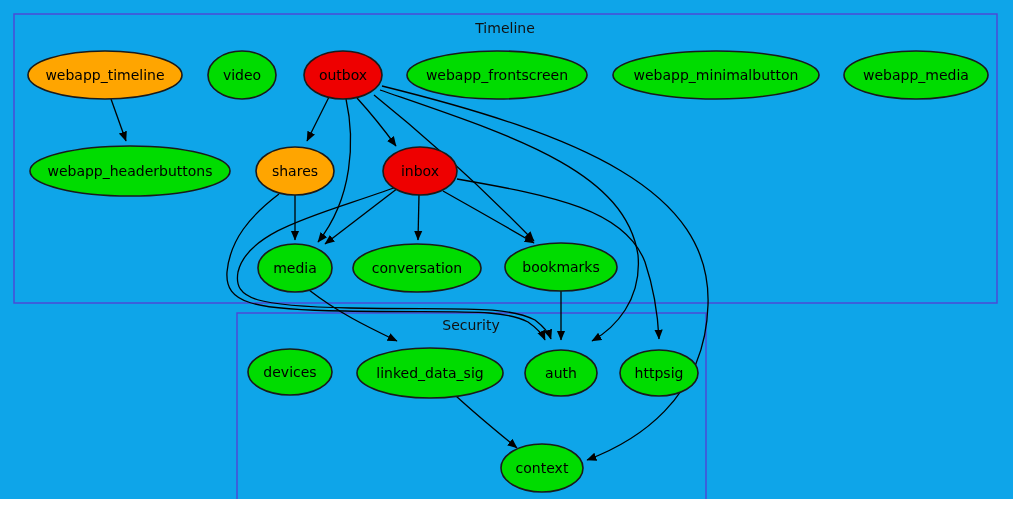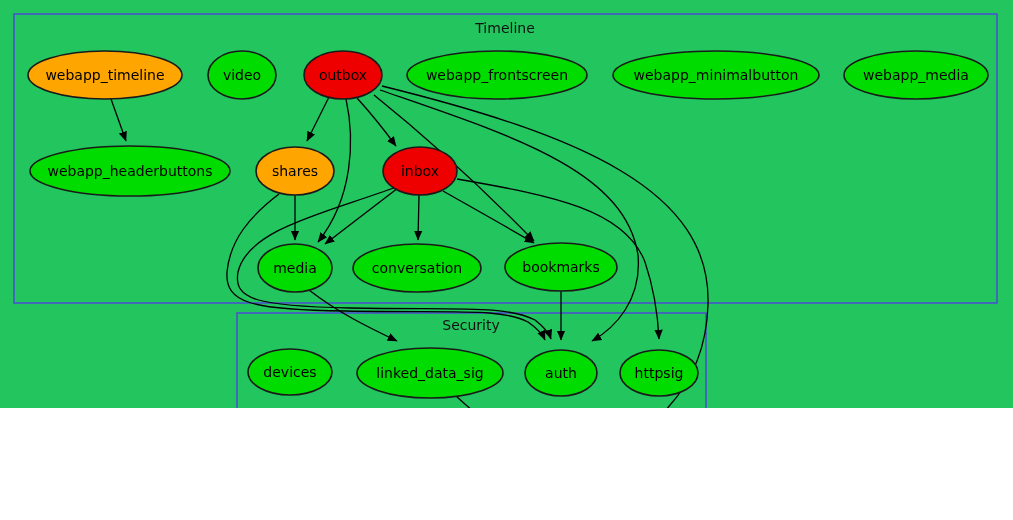--- a/index.html
+++ b/index.html
@@ -1,16 +1,16 @@
 <!DOCTYPE html>
 <html><head>
 <meta charset="utf-8">
 <style>
   html,body{margin:0;padding:0;background:#ffffff;}
-  .stage{position:relative;width:1013px;height:408px;background:#22c55e;font-family:"DejaVu Sans","Liberation Sans",sans-serif;}
+  .stage{position:relative;width:1013px;height:499px;background:#0ea5e9;font-family:"DejaVu Sans","Liberation Sans",sans-serif;}
   svg{display:block;}
   .cluster-rect{fill:none;stroke:#4b4bd6;stroke-width:1.5;}
   .edge{fill:none;stroke:#000000;stroke-width:1.3;}
   .node-ellipse{stroke:#1a1a1a;stroke-width:1.6;}
   .node-label{font-size:14px;fill:#000000;text-anchor:middle;font-family:"DejaVu Sans","Liberation Sans",sans-serif;}
   .cluster-label{font-size:14px;fill:#111111;text-anchor:middle;font-family:"DejaVu Sans","Liberation Sans",sans-serif;}
 </style>
 </head>
 <body>
 

